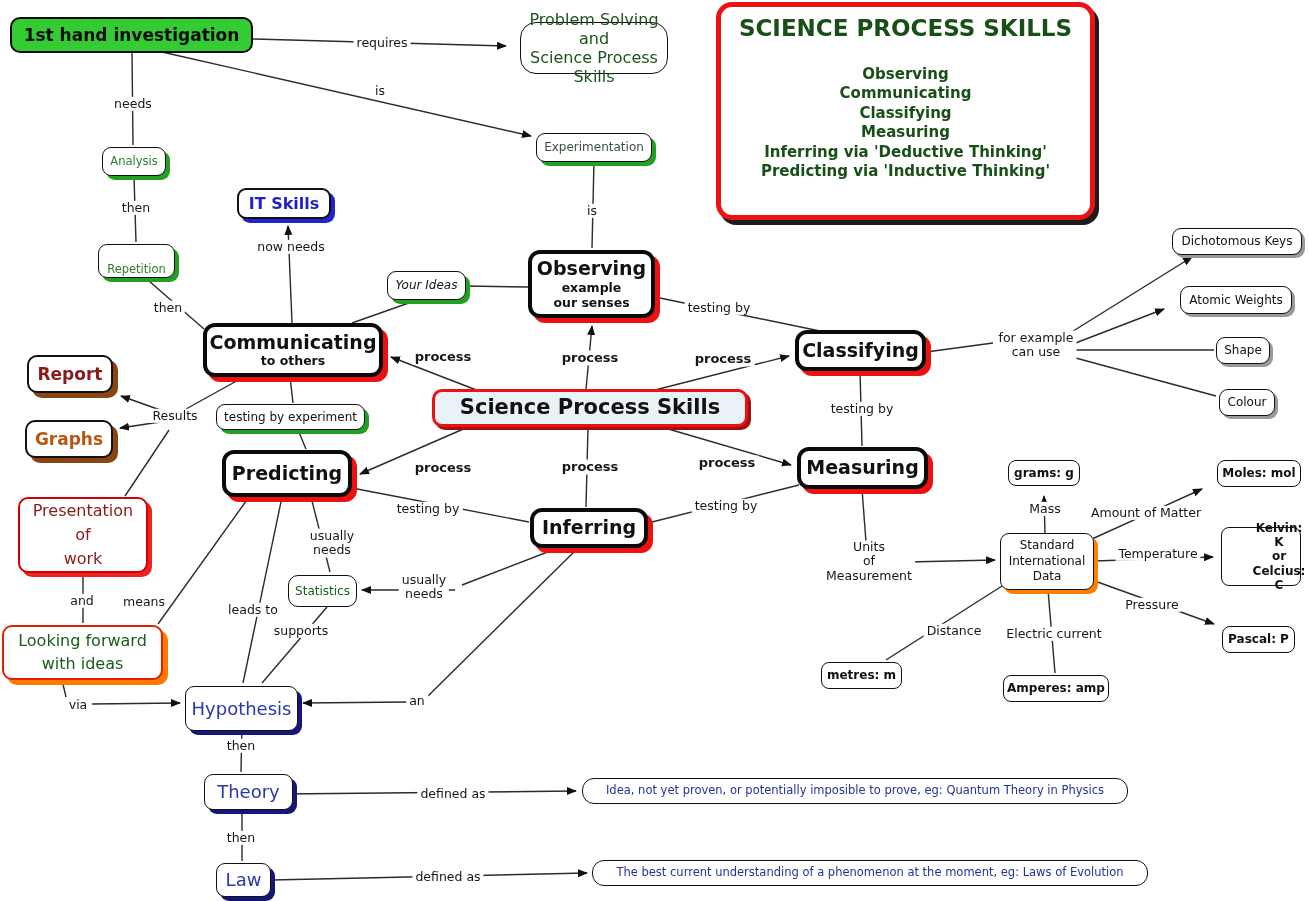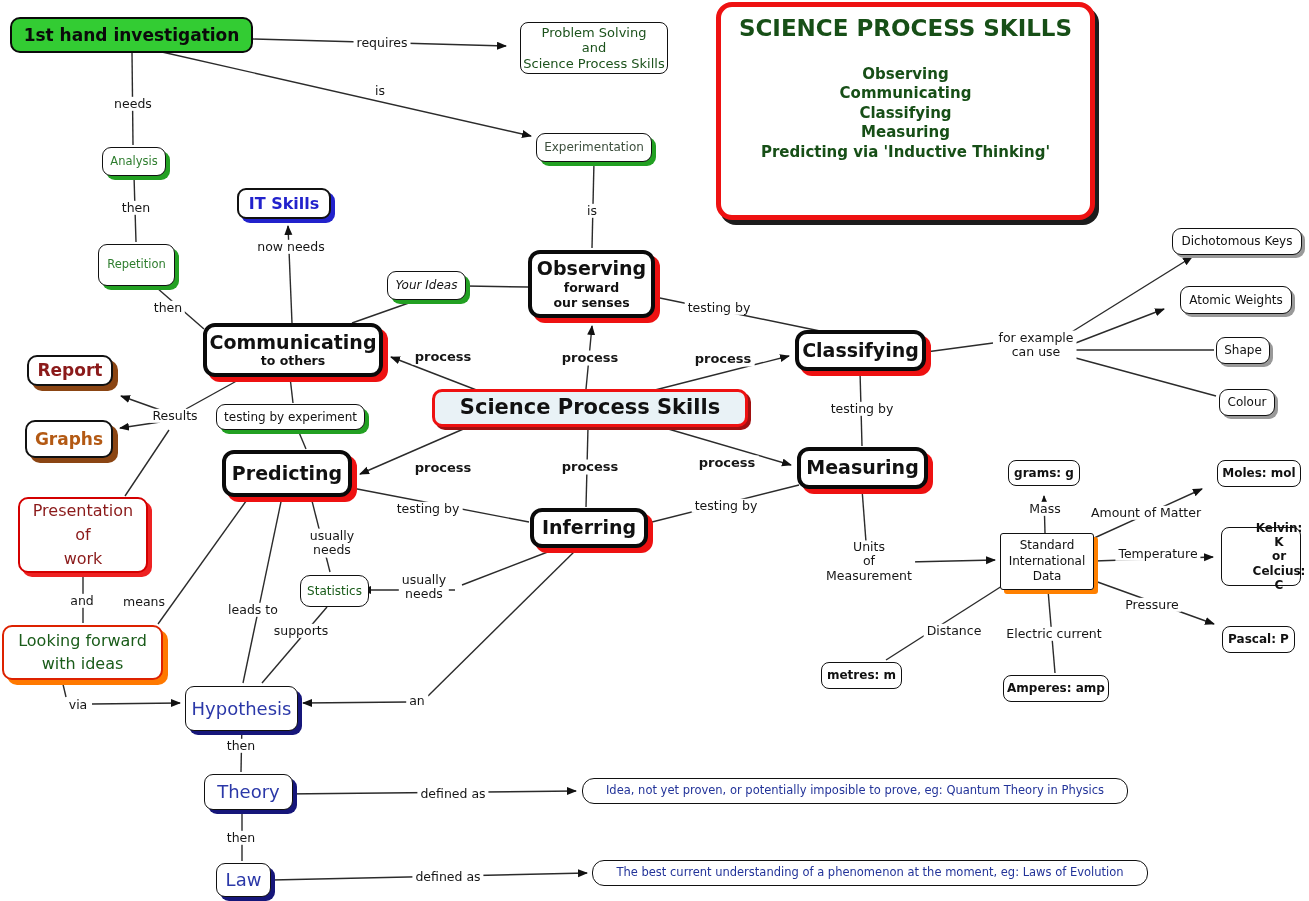--- a/index.html
+++ b/index.html
@@ -8,42 +8,42 @@
   #edges-svg{position:absolute;left:0;top:0;width:1309px;height:901px;z-index:0;}
   .edge{fill:none;stroke:#2b2b2b;stroke-width:1.4;}
   .node{position:absolute;box-sizing:border-box;display:flex;flex-direction:column;align-items:center;
         justify-content:center;text-align:center;background:#fff;border:1.4px solid #111;border-radius:8px;
         font-size:12px;color:#111;line-height:1.2;z-index:2;}
   .elabel{position:absolute;transform:translate(-50%,-50%);font-size:12.5px;color:#161616;background:#fff;
           padding:0 3px;text-align:center;white-space:pre;z-index:1;line-height:1.15;}
   .elabel.bold{font-weight:bold;font-size:13px;}
 
   .green-fill{background:#33cc33;border:2px solid #0a0a0a;border-radius:10px;font-weight:bold;font-size:17px;color:#0b0b0b;}
-  .dkgreen-text{color:#1c521c;font-size:13px;}
+  .dkgreen-text{color:#1c521c;font-size:16px;border-radius:16px;}
   .green-shadow{box-shadow:4px 4px 0 #22a022;border-radius:9px;}
   .exp{color:#3d4f3d;font-size:12px;}
   .green-text{color:#2e7d2e;font-size:11.5px;}
   .italic{font-style:italic;font-size:12px;}
   .blue{color:#2222cc;font-weight:bold;font-size:16px;border-width:2px;box-shadow:4px 4px 0 #2222cc;border-radius:9px;}
   .thick{border:4px solid #0a0a0a;border-radius:12px;box-shadow:5px 5px 0 #ee1111;font-weight:bold;}
   .thick .l0{font-size:19px;line-height:1.15;}
   .thick .l1,.thick .l2{font-size:12.5px;line-height:1.2;}
   .center-red{background:#e9f2f6;border:3px solid #ee1111;border-radius:10px;box-shadow:3px 3px 0 #a01010;
               font-weight:bold;font-size:21px;}
   .navy{color:#2b38a8;font-size:18px;border-width:1.6px;box-shadow:4px 4px 0 #16167a;border-radius:9px;}
   .maroon{color:#8b1a1a;}
   .orangebrown{color:#b35913;}
   .brown-box{font-weight:bold;font-size:17px;border-width:2px;box-shadow:5px 5px 0 #8b4513;border-radius:10px;}
   .pres{color:#8b1a1a;font-size:16px;border:2px solid #d40000;border-radius:10px;box-shadow:4px 4px 0 #ee2222;line-height:1.5;}
   .look{color:#1a5c1a;font-size:16px;border:2px solid #dd2200;border-radius:10px;box-shadow:5px 5px 0 #ff7900;line-height:1.4;}
   .stat{color:#1a5c1a;font-size:12px;border-radius:10px;}
   .def{color:#223399;font-size:11.5px;border-radius:12px;}
   .gray-shadow{box-shadow:3px 3px 0 #999;border-radius:9px;font-size:12px;}
   .plain{font-size:12px;font-weight:bold;}
-  .orange-shadow{box-shadow:4px 4px 0 #ff8000;border-radius:3px;font-size:12px;line-height:1.3;}
+  .orange-shadow{box-shadow:4px 4px 0 #ff8000;border-radius:9px;font-size:12px;line-height:1.3;}
   .bigred{border:5px solid #ee1111;border-radius:16px;box-shadow:4px 5px 0 #1c1c1c;color:#174f17;
           font-weight:bold;justify-content:flex-start;padding-top:8px;}
   .bigred .l0{font-size:23px;margin-bottom:22px;}
   .bigred .l1,.bigred .l2,.bigred .l3,.bigred .l4,.bigred .l5,.bigred .l6{font-size:15px;line-height:1.3;}
 </style>
 </head>
 <body>
 
 <div id="canvas">
   <svg id="edges-svg">
@@ -113,32 +113,32 @@
       <div class="l0">Problem Solving</div>
       <div class="l1">and</div>
       <div class="l2">Science Process Skills</div>
     </div>
     <div class="node green-shadow exp" style="left: 536px; top: 133px; width: 116px; height: 29px;">
       <div class="l0">Experimentation</div>
     </div>
     <div class="node green-shadow green-text" style="left: 102px; top: 147px; width: 64px; height: 29px;">
       <div class="l0">Analysis</div>
     </div>
-    <div class="node green-shadow green-text" style="left: 98px; top: 244px; width: 77px; height: 42px;">
+    <div class="node green-shadow green-text" style="left: 98px; top: 244px; width: 77px; height: 34px; justify-content: flex-end;">
       <div class="l0">Repetition</div>
     </div>
     <div class="node blue" style="left: 237px; top: 188px; width: 94px; height: 31px;">
       <div class="l0">IT Skills</div>
     </div>
     <div class="node green-shadow italic" style="left: 387px; top: 271px; width: 79px; height: 29px;">
       <div class="l0">Your Ideas</div>
     </div>
     <div class="node thick" style="left: 528px; top: 250px; width: 127px; height: 68px;">
       <div class="l0">Observing</div>
-      <div class="l1">forward</div>
+      <div class="l1">example</div>
       <div class="l2">our senses</div>
     </div>
     <div class="node thick" style="left: 203px; top: 323px; width: 180px; height: 54px;">
       <div class="l0">Communicating</div>
       <div class="l1">to others</div>
     </div>
     <div class="node center-red" style="left: 432px; top: 389px; width: 316px; height: 38px;">
       <div class="l0">Science Process Skills</div>
     </div>
     <div class="node thick" style="left: 795px; top: 330px; width: 131px; height: 41px;">
@@ -149,24 +149,24 @@
     </div>
     <div class="node thick" style="left: 222px; top: 450px; width: 130px; height: 47px;">
       <div class="l0">Predicting</div>
     </div>
     <div class="node thick" style="left: 530px; top: 508px; width: 118px; height: 40px;">
       <div class="l0">Inferring</div>
     </div>
     <div class="node green-shadow" style="left: 216px; top: 404px; width: 149px; height: 26px;">
       <div class="l0">testing by experiment</div>
     </div>
-    <div class="node stat" style="left: 300px; top: 575px; width: 69px; height: 32px;">
+    <div class="node stat" style="left: 288px; top: 575px; width: 69px; height: 32px;">
       <div class="l0">Statistics</div>
     </div>
-    <div class="node brown-box maroon" style="left: 27px; top: 355px; width: 86px; height: 31px;">
+    <div class="node brown-box maroon" style="left: 27px; top: 355px; width: 86px; height: 38px;">
       <div class="l0">Report</div>
     </div>
     <div class="node brown-box orangebrown" style="left: 25px; top: 420px; width: 88px; height: 38px;">
       <div class="l0">Graphs</div>
     </div>
     <div class="node pres" style="left: 18px; top: 497px; width: 130px; height: 76px;">
       <div class="l0">Presentation</div>
       <div class="l1">of</div>
       <div class="l2">work</div>
     </div>
@@ -188,20 +188,21 @@
     </div>
     <div class="node def" style="left: 582px; top: 778px; width: 546px; height: 26px;">
       <div class="l0">Idea, not yet proven, or potentially imposible to prove, eg: Quantum Theory in Physics</div>
     </div>
     <div class="node bigred" style="left: 716px; top: 2px; width: 379px; height: 218px;">
       <div class="l0">SCIENCE PROCESS SKILLS</div>
       <div class="l1">Observing</div>
       <div class="l2">Communicating</div>
       <div class="l3">Classifying</div>
       <div class="l4">Measuring</div>
+      <div class="l5">Inferring via 'Deductive Thinking'</div>
       <div class="l6">Predicting via 'Inductive Thinking'</div>
     </div>
     <div class="node gray-shadow" style="left: 1172px; top: 228px; width: 130px; height: 27px;">
       <div class="l0">Dichotomous Keys</div>
     </div>
     <div class="node gray-shadow" style="left: 1180px; top: 286px; width: 112px; height: 28px;">
       <div class="l0">Atomic Weights</div>
     </div>
     <div class="node gray-shadow" style="left: 1216px; top: 337px; width: 54px; height: 27px;">
       <div class="l0">Shape</div>

